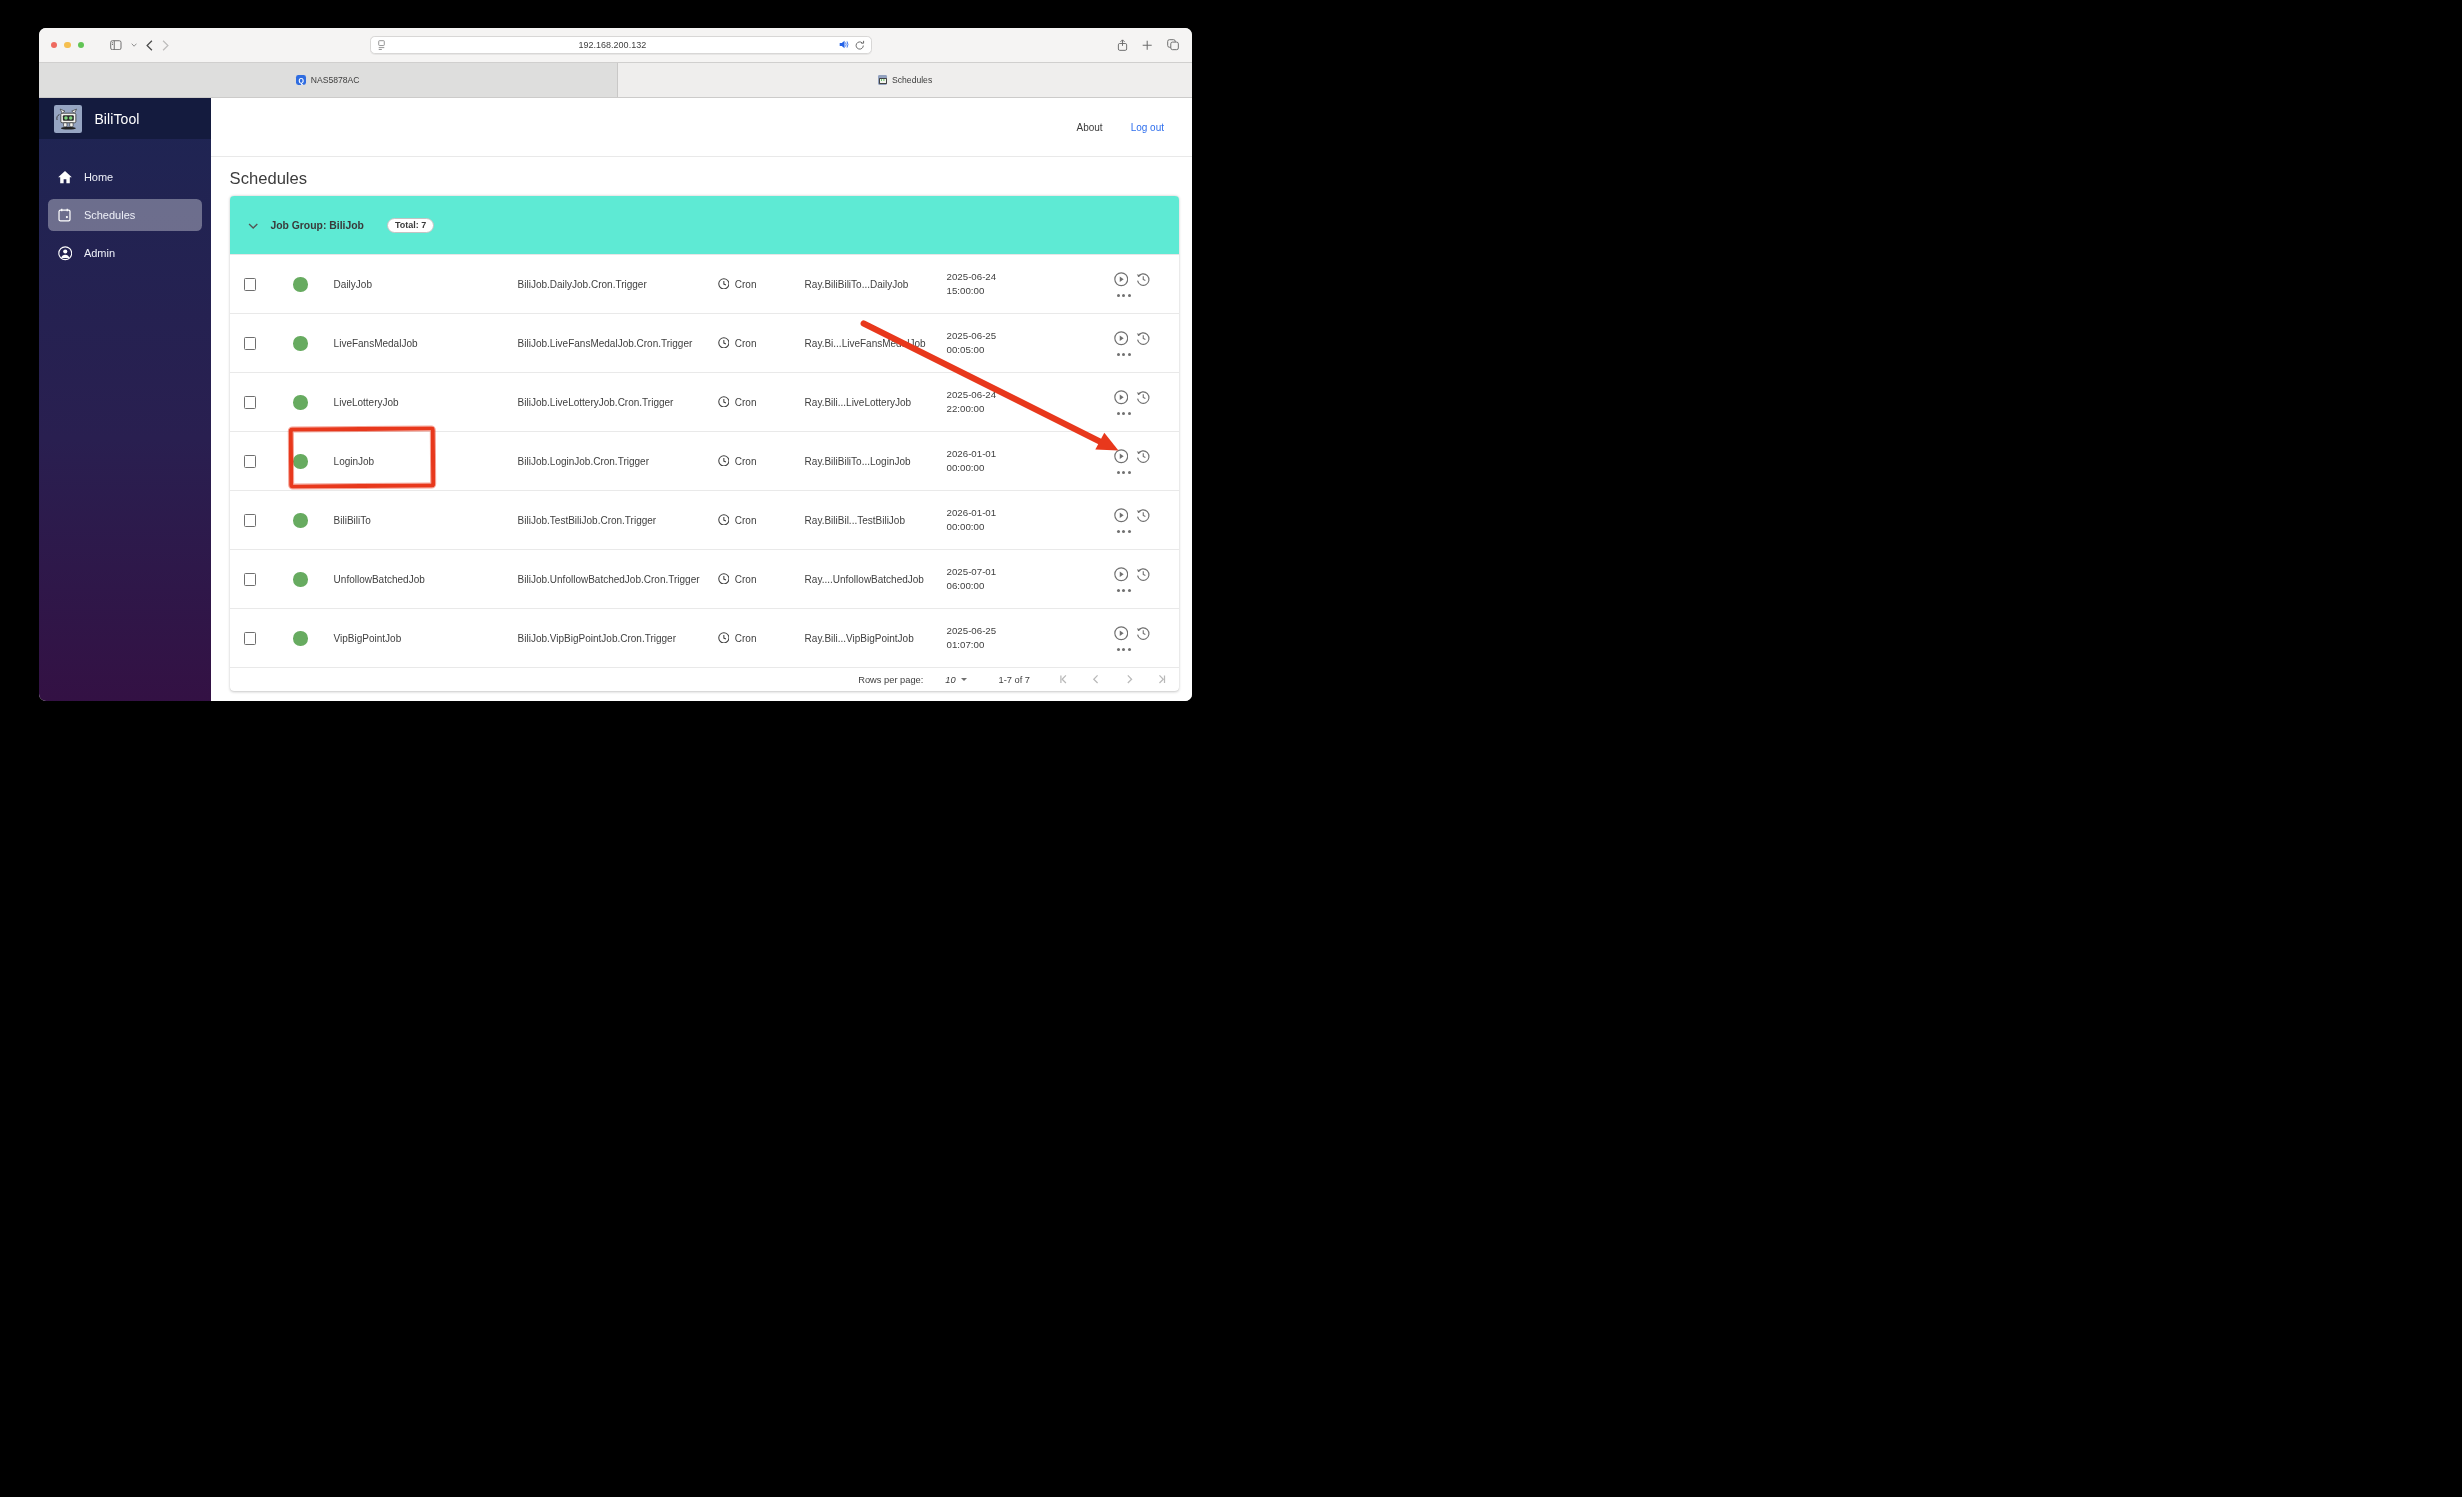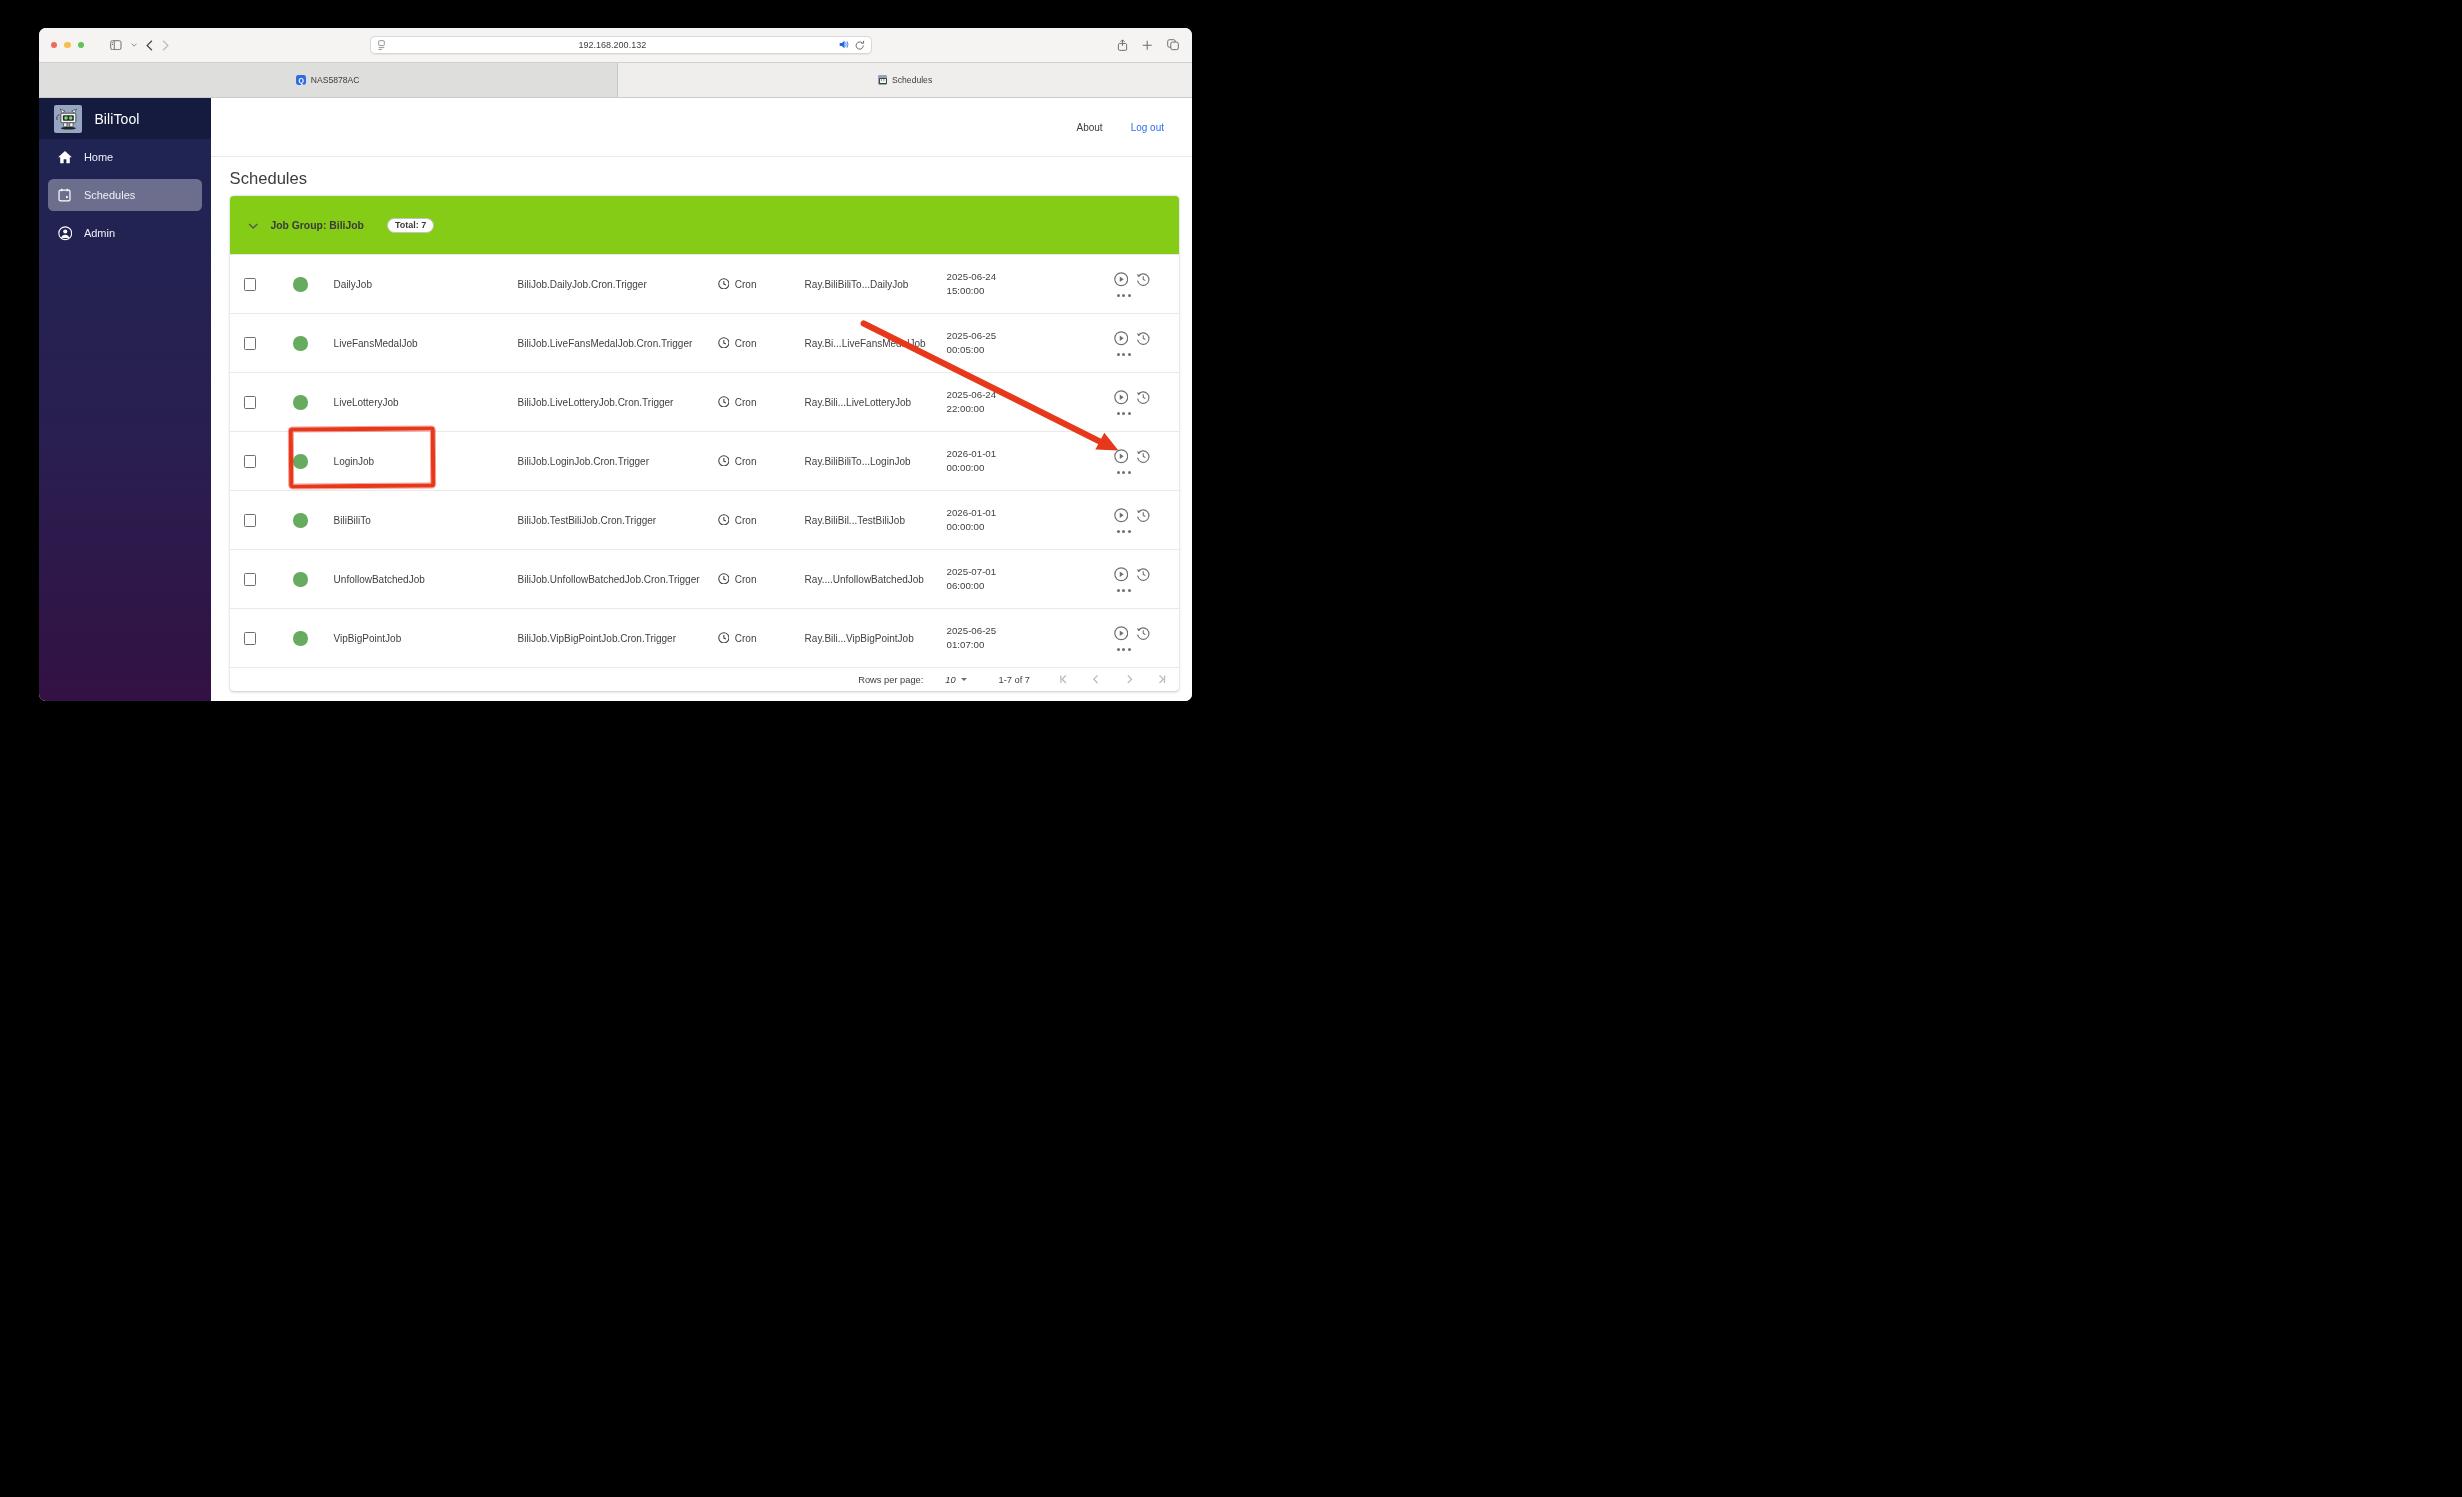--- a/index.html
+++ b/index.html
@@ -39,21 +39,21 @@
                background:#59c159; border-radius:50%; box-shadow:2.4px 0 0 #59c159; }
 
   
   .app { display:flex; height:619px; }
 
   .sidebar { width:172px; display:flex; flex-direction:column;
              background:linear-gradient(180deg,#1e2553 0%, #291f50 55%, #341043 100%); }
   .sb-header { height:41px; background:#141b3e; display:flex; align-items:center; padding-left:15px; gap:12.4px; flex:none; }
   .logo { width:28px; height:28px; border-radius:2.1px; background:#96a5c2; position:relative; overflow:hidden; }
   .brand { color:#fff; font-size:14px; font-weight:500; letter-spacing:0.1px; }
-  .nav { padding-top:2px; display:flex; flex-direction:column; gap:6.2px; }
+  .nav { padding-top:22px; display:flex; flex-direction:column; gap:6.2px; }
   .nav-item { height:32px; margin:0 9px; border-radius:5.5px; display:flex; align-items:center;
               padding-left:9.7px; gap:11.7px; color:#eef0f8; font-size:11px; cursor:default; }
   .nav-item.selected { background:rgba(255,255,255,.34); }
   .nav-ic { width:14.5px; height:14.5px; display:flex; align-items:center; justify-content:center; }
 
   .main { flex:1; background:#fff; display:flex; flex-direction:column; }
   .topbar { height:59px; border-bottom:0.7px solid #e9e9e9; display:flex; align-items:center;
             justify-content:flex-end; gap:28px; padding-right:28px; flex:none; background:#fff; }
   .about { font-size:10px; color:#3c3c3c; }
   .logout { font-size:10px; color:#2f6fed; }
@@ -64,21 +64,21 @@
   .card { margin-top:7px; width:949px; background:#fff; border-radius:4.1px;
           box-shadow:0 0.7px 2.8px rgba(0,0,0,.22), 0 0 0.7px rgba(0,0,0,.14); overflow:hidden; }
 
   .thead, .trow { display:grid;
      grid-template-columns:38px 66px 184px 200px 87px 142px 83px 77px 1fr; align-items:center; }
   .thead { height:35px; border-bottom:0.7px solid #e6e6e6; }
   .th { font-size:10px; font-weight:700; color:#3a3a3a; }
   .th-status { text-align:center; }
   .cb { width:12.4px; height:12.4px; border:1.4px solid #6f6f6f; border-radius:1.4px; margin-left:14px; background:#fff; }
 
-  .group-row { height:59px; background:#84cc16; border-bottom:0.7px solid #e6e6e6;
+  .group-row { height:59px; background:#5eead4; border-bottom:0.7px solid #e6e6e6;
                display:flex; align-items:center; }
   .chev { margin-left:18px; }
   .group-label { margin-left:12.4px; font-size:10.4px; font-weight:700; color:#3a3a3a; }
   .badge { margin-left:23px; border:0.7px solid #c3c3c3; border-radius:7.6px; padding:1.4px 7px;
            font-size:9px; font-weight:700; color:#3a3a3a; background:#fff; }
 
   .trow { height:59px; border-bottom:0.7px solid #e9e9e9; }
   .dot { width:14.5px; height:14.5px; border-radius:50%; background:#67ab60; margin:0 auto; }
   .cell { font-size:10px; color:#3f3f3f; }
   .sched { display:flex; align-items:center; gap:5.5px; }

